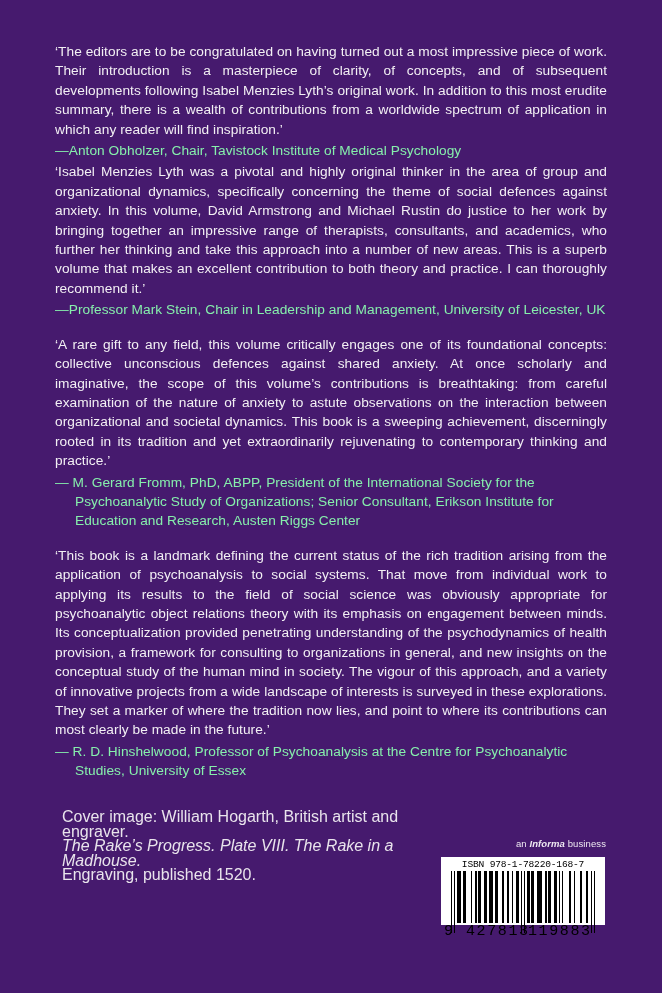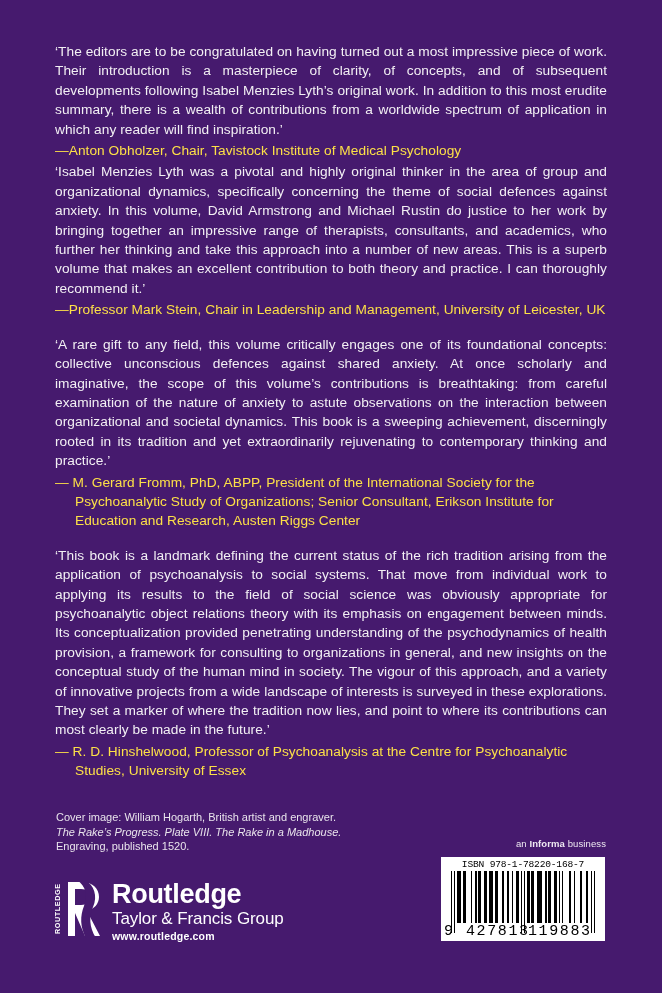--- a/index.html
+++ b/index.html
@@ -33,64 +33,64 @@
   .blurb-text {
     color: #f3f0f4;
     font-size: 13.7px;
     line-height: 19.4px;
     text-align: justify;
     text-justify: inter-word;
     margin: 0;
     letter-spacing: 0.05px;
   }
   .blurb-attrib {
-    color: #fde047;
+    color: #86efac;
     font-size: 13.7px;
     line-height: 19.4px;
     margin: 2px 0 0 0;
     padding-left: 20px;
     text-indent: -20px;
     text-align: left;
     letter-spacing: 0.05px;
   }
   .blurb:nth-child(1) { margin-bottom: 2px; }
   .blurb:nth-child(2) { margin-bottom: 15px; }
   .blurb:nth-child(3) { margin-bottom: 15px; }
 
   
   .credit {
     position: absolute;
-    left: 56px;
+    left: 62px;
     top: 810px;
     width: 360px;
     color: #e9e4ec;
-    font-size: 11px;
+    font-size: 16px;
     line-height: 14.6px;
   }
   .credit .it { font-style: italic; }
 
   
   .informa {
     position: absolute;
     right: 56px;
     top: 838px;
     color: #efeaf2;
     font-size: 9.5px;
     letter-spacing: 0.1px;
     text-align: right;
   }
-  .informa b { font-weight: bold; }
+  .informa b { font-weight: bold; font-style: italic; }
 
   
   .barcode-panel {
     position: absolute;
     left: 441px;
     top: 857px;
     width: 164px;
-    height: 84px;
+    height: 68px;
     background: #ffffff;
     box-sizing: border-box;
     padding: 2px 3px 0 3px;
   }
   .barcode-isbn {
     font-family: "Liberation Mono", "DejaVu Sans Mono", monospace;
     font-size: 9.6px;
     line-height: 11px;
     color: #000;
     text-align: center;
@@ -295,29 +295,14 @@
         <i style="width: 1.53px; height: 62px; background: transparent;"></i>
         <i style="width: 1.53px; height: 62px;"></i>
       </div>
     <div class="barcode-digits">
       <span class="lead">9</span>
       <span class="left">427813</span>
       <span class="right">119883</span>
     </div>
   </div>
 
-  <div class="logo">
-    <div class="logo-mark">
-      <svg width="52" height="58" viewBox="0 0 52 58" aria-hidden="true">
-        <path d="M16 2 L30 2 C41 2 47 9 47 17 C47 24 42 29 35 31 L48 56 L33 56 L23 33 L23 56 L16 56 Z" fill="#ffffff"></path>
-        <path d="M23 9 L29 9 C35 9 39 12 39 17 C39 22 35 25 29 25 L23 25 Z" fill="#461a6e"></path>
-        <path d="M25 0 C34 6 36 16 32 26 C28 36 28 47 34 58 L44 58 C37 47 37 36 41 27 C46 16 42 5 33 0 Z" fill="#461a6e"></path>
-      </svg>
-      <div class="logo-vert">ROUTLEDGE</div>
-    </div>
-    <div class="logo-words">
-      <div class="logo-name">Routledge</div>
-      <div class="logo-sub">Taylor &amp; Francis Group</div>
-      <div class="logo-url">www.routledge.com</div>
-    </div>
-  </div>
 
 </div>
 
 </body></html>

